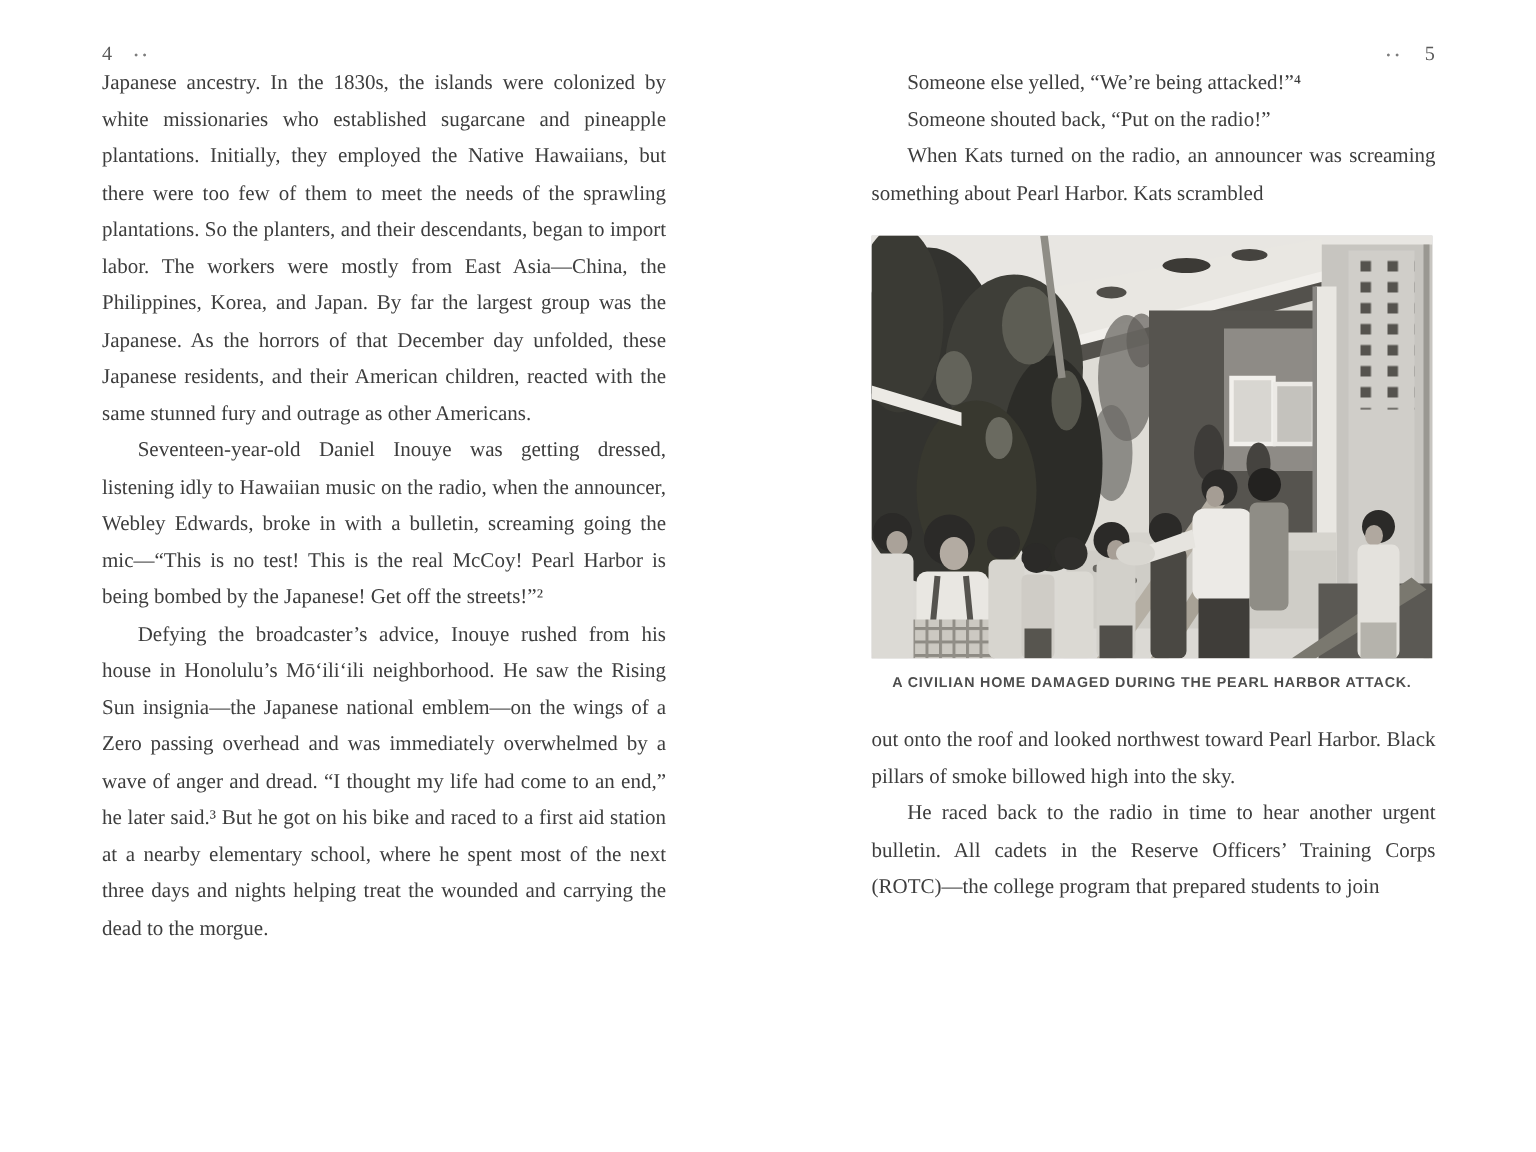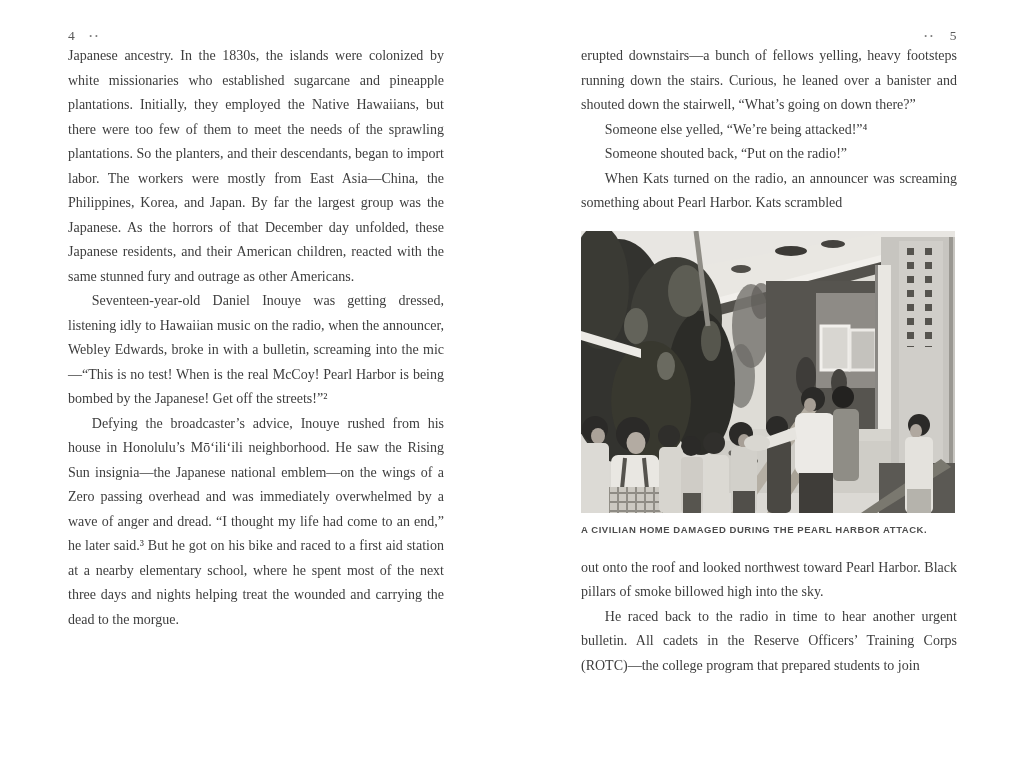--- a/index.html
+++ b/index.html
@@ -17,52 +17,51 @@
   .pagehead.head-right{text-align:right;}
   .pagehead.head-right .ornament{margin-right:14px;}
   .bodytext{}
   .bodytext p{
     margin:0;padding:0;
     font-size:14px;line-height:24.5px;color:#3d3d3d;
     text-align:justify;text-justify:inter-word;
     text-indent:1.7em;
   }
   .bodytext p.cont{text-indent:0;}
-  figure{margin:15px 0 0 0;padding:0;width:374px;}
+  figure{margin:15px 0 0 0;padding:0;width:374px;text-align:center;}
   .photo-frame{width:374px;height:282px;overflow:hidden;background:#d8d6d1;}
   .photo-frame svg{display:block;}
   figcaption{
     margin-top:11px;
     font-family:"Liberation Sans","DejaVu Sans",sans-serif;
     font-size:9.5px;font-weight:bold;letter-spacing:0.55px;color:#4d4d4d;
   }
   .bodytext.below-photo{margin-top:21px;}
 </style>
 </head>
 <body>
 
 <div class="spread">
 
   <div class="page page-left">
     <div class="pagehead head-left">
       <span class="pagenum">4</span><span class="ornament">••</span>
     </div>
     <div class="bodytext">
       <p class="cont">Japanese ancestry. In the 1830s, the islands were colonized by white missionaries who established sugarcane and pineapple plantations. Initially, they employed the Native Hawaiians, but there were too few of them to meet the needs of the sprawling plantations. So the planters, and their descendants, began to import labor. The workers were mostly from East Asia—China, the Philippines, Korea, and Japan. By far the largest group was the Japanese. As the horrors of that December day unfolded, these Japanese residents, and their American children, reacted with the same stunned fury and outrage as other Americans.</p>
-      <p>Seventeen-year-old Daniel Inouye was getting dressed, listening idly to Hawaiian music on the radio, when the announcer, Webley Edwards, broke in with a bulletin, screaming into the mic—“This is no test! When is the real McCoy! Pearl Harbor is being bombed by the Japanese! Get off the streets!”²</p>
+      <p>Seventeen-year-old Daniel Inouye was getting dressed, listening idly to Hawaiian music on the radio, when the announcer, Webley Edwards, broke in with a bulletin, screaming going the mic—“This is no test! This is the real McCoy! Pearl Harbor is being bombed by the Japanese! Get off the streets!”²</p>
       <p>Defying the broadcaster’s advice, Inouye rushed from his house in Honolulu’s Mōʻiliʻili neighborhood. He saw the Rising Sun insignia—the Japanese national emblem—on the wings of a Zero passing overhead and was immediately overwhelmed by a wave of anger and dread. “I thought my life had come to an end,” he later said.³ But he got on his bike and raced to a first aid station at a nearby elementary school, where he spent most of the next three days and nights helping treat the wounded and carrying the dead to the morgue.</p>
     </div>
   </div>
 
   <div class="page page-right">
     <div class="pagehead head-right">
       <span class="ornament">••</span><span class="pagenum">5</span>
     </div>
     <div class="bodytext">
-      <p class="cont">erupted downstairs—a bunch of fellows yelling, heavy footsteps running down the stairs. Curious, he leaned over a banister and shouted down the stairwell, “What’s going on down there?”</p>
       <p>Someone else yelled, “We’re being attacked!”⁴</p>
       <p>Someone shouted back, “Put on the radio!”</p>
       <p>When Kats turned on the radio, an announcer was screaming something about Pearl Harbor. Kats scrambled</p>
     </div>
 
     <figure>
       <div class="photo-frame">
 
         <svg width="374" height="282" viewBox="0 0 374 282" preserveAspectRatio="none">
           <defs>

